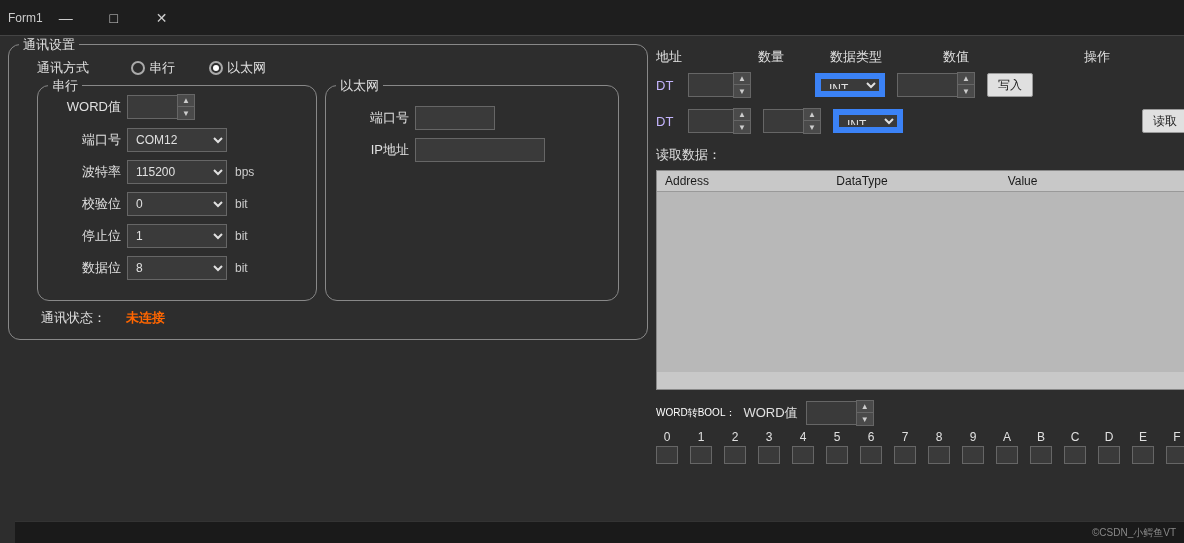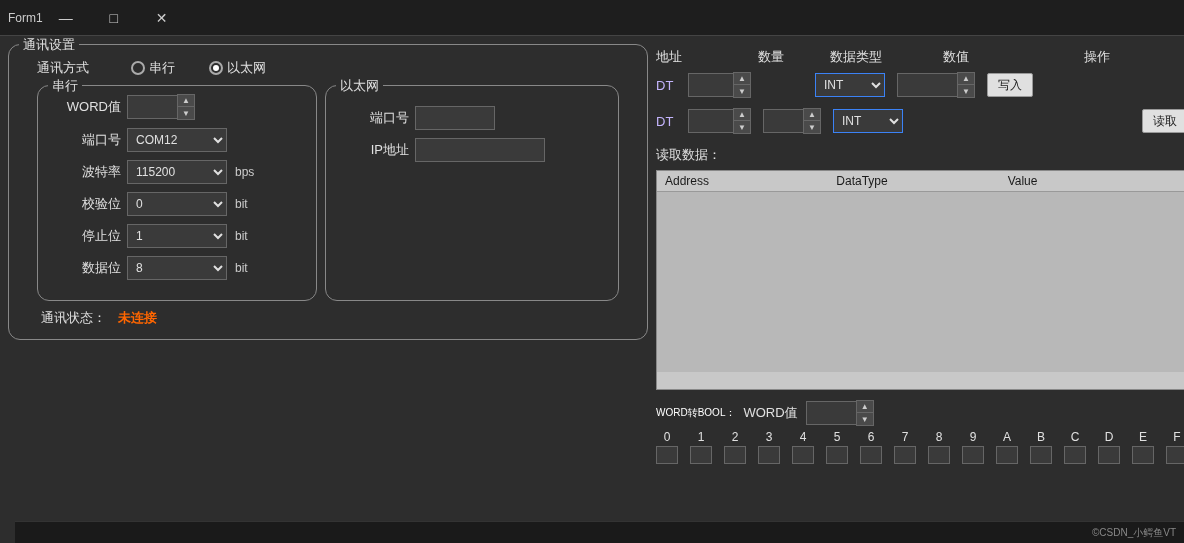--- a/index.html
+++ b/index.html
@@ -215,21 +215,21 @@
       font-family: inherit;
       cursor: pointer;
       border-radius: 2px;
       min-width: 70px;
     }
 
     
     .status-row {
       display: flex;
       align-items: center;
-      gap: 12px;
+      gap: 20px;
       margin-top: 8px;
       padding-left: 4px;
     }
     .status-label { color: #e0e0e0; }
     .status-value { color: #ff6600; font-weight: bold; }
 
     
     .right-panel {
       flex: 1;
       display: flex;
@@ -247,21 +247,21 @@
     .dt-label {
       color: #c4b5fd;
       width: 20px;
     }
 
     
     .type-select {
       width: 70px;
       height: 24px;
       background: #3a3a3a;
-      border: 1px solid #3b82f6;
+      border: 6px solid #3b82f6;
       color: #e0e0e0;
       font-size: 12px;
     }
 
     
     .btn-write, .btn-read {
       background: #e0e0e0;
       color: #1a1a1a;
       border: 1px solid #999;
       padding: 2px 10px;

